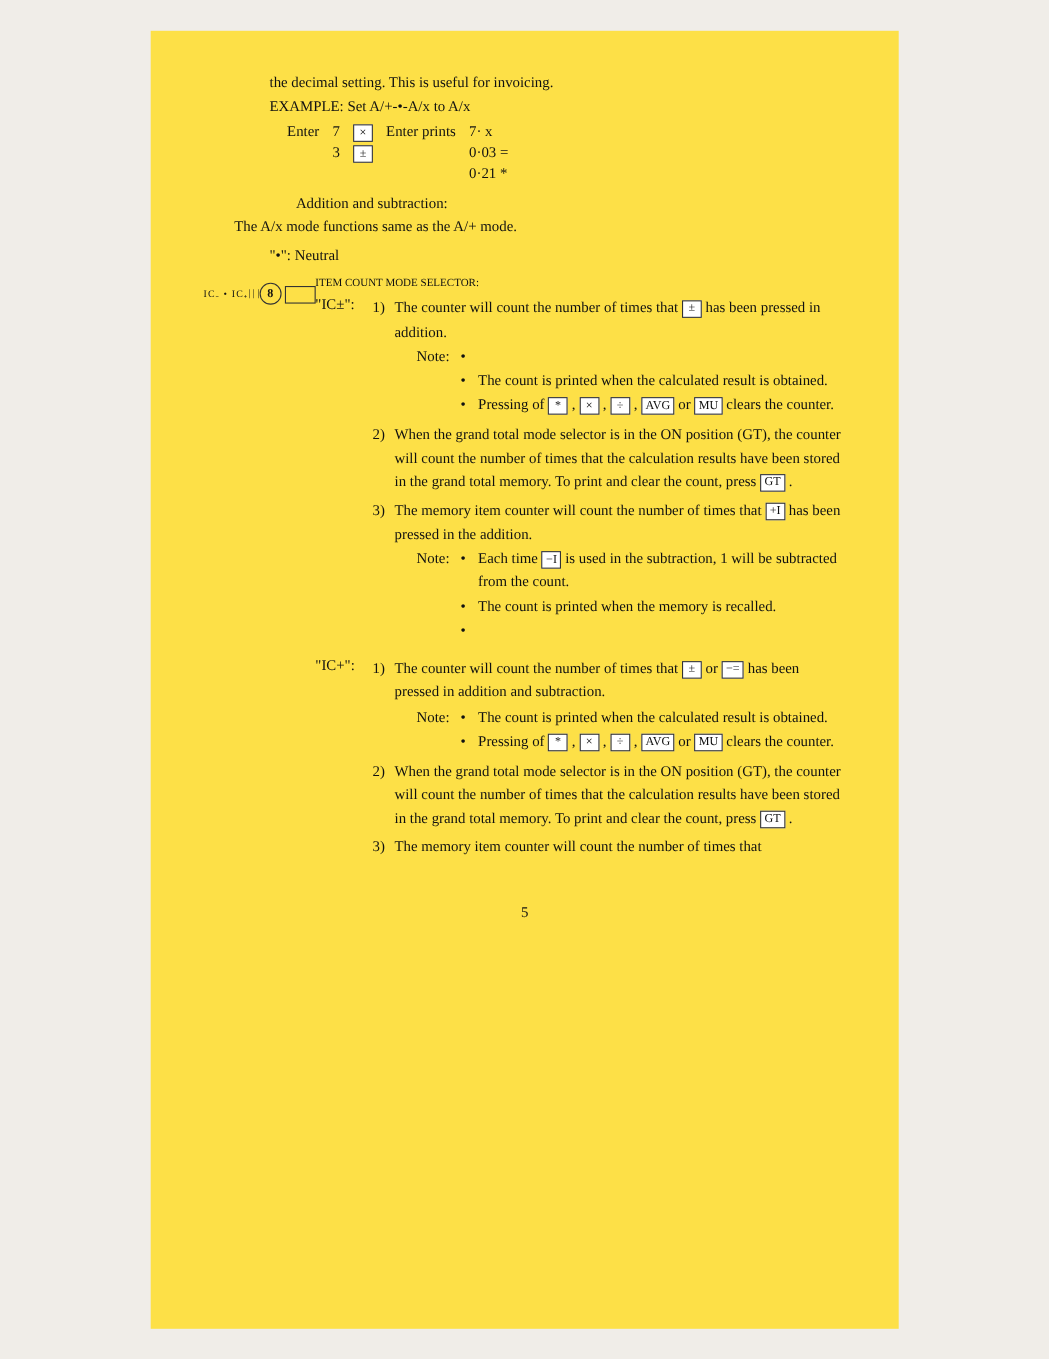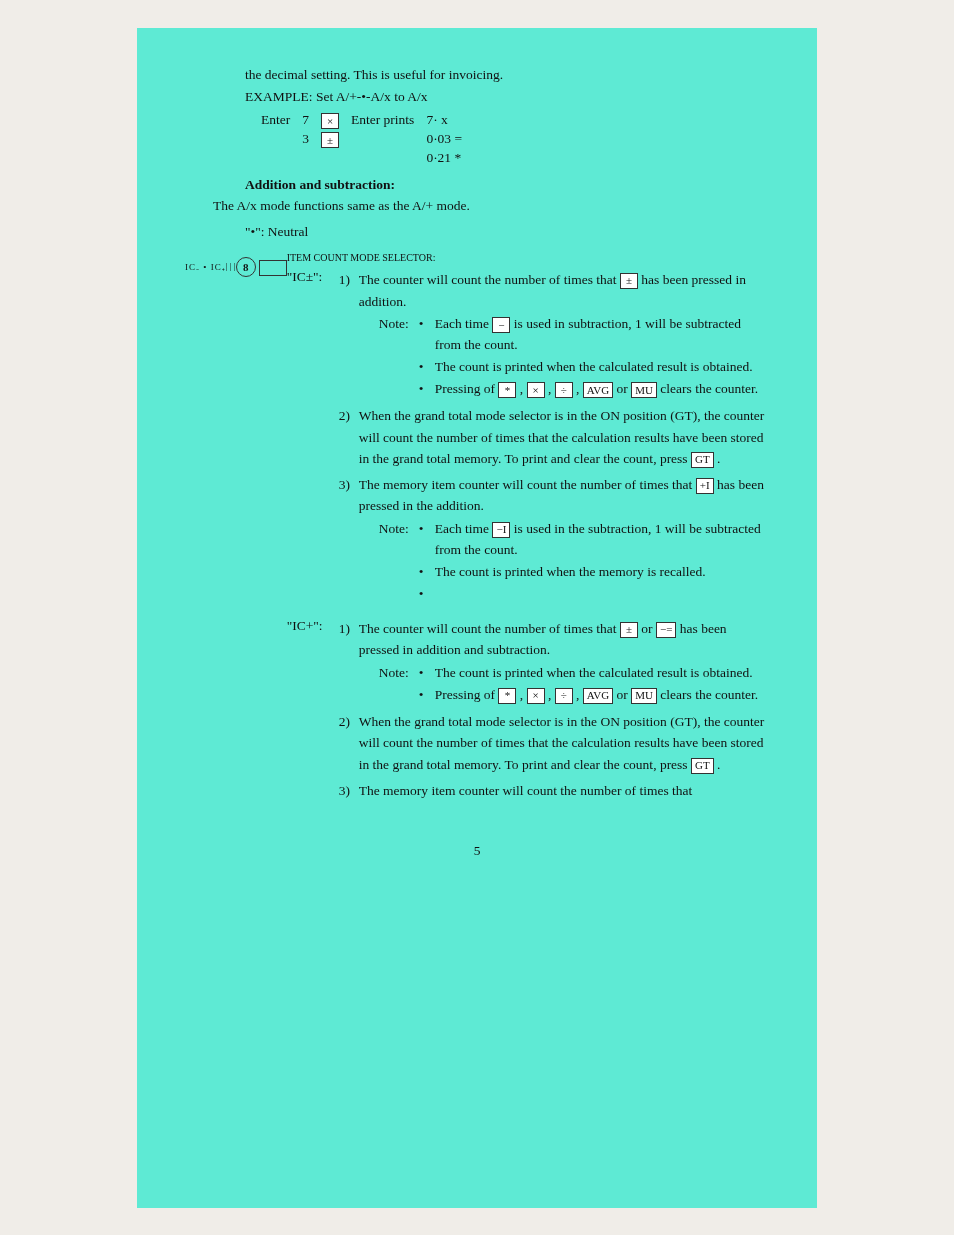--- a/index.html
+++ b/index.html
@@ -8,21 +8,21 @@
       font-family: 'Times New Roman', Times, serif;
       font-size: 13.5px;
       color: #111;
       width: 954px;
       min-height: 1235px;
       display: flex;
       justify-content: center;
       align-items: flex-start;
     }
     .page {
-      background: #5eead4;
+      background: #fde047;
       width: 680px;
       min-height: 1180px;
       margin: 28px auto;
       padding: 36px 48px 48px 48px;
       position: relative;
     }
 
     
     .key {
       display: inline-flex;
@@ -67,25 +67,25 @@
     .tape-col {
       padding-left: 40px;
     }
     .note-line {
       margin-top: 6px;
       line-height: 1.6;
     }
 
     
     .section-heading {
-      font-weight: bold;
+      font-weight: normal;
       font-size: 13.5px;
       margin-top: 10px;
       margin-bottom: 2px;
-      margin-left: 60px;
+      margin-left: 84px;
     }
     .section-text {
       margin-left: 28px;
       line-height: 1.6;
     }
     .neutral-line {
       margin-left: 60px;
       margin-top: 4px;
       line-height: 1.6;
     }
@@ -272,21 +272,20 @@
 
             <li>
               <span class="li-num">1)</span>
               <span class="li-text">
                 The counter will count the number of times that <span class="key">±</span> has been pressed in addition.
                 <div class="note-block">
                   <ul>
                     <li>
                       <span class="note-label">Note:</span>
                       <span class="bullet-dot">•</span>
-                      <span class="note-text">Each time <span class="key">−</span> is used in subtraction, 1 will be subtracted from the count.</span>
                     </li>
                     <li>
                       <span class="note-label"></span>
                       <span class="bullet-dot">•</span>
                       <span class="note-text">The count is printed when the calculated result is obtained.</span>
                     </li>
                     <li>
                       <span class="note-label"></span>
                       <span class="bullet-dot">•</span>
                       <span class="note-text">Pressing of <span class="key">*</span> , <span class="key">×</span> , <span class="key">÷</span> , <span class="key">AVG</span> or <span class="key">MU</span> clears the counter.</span>

